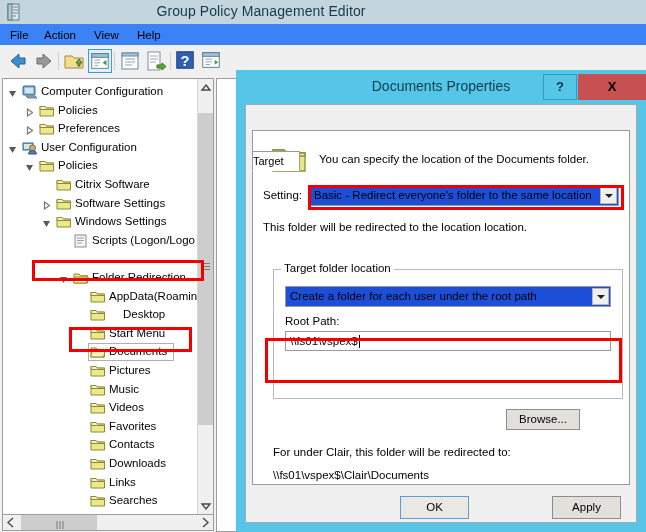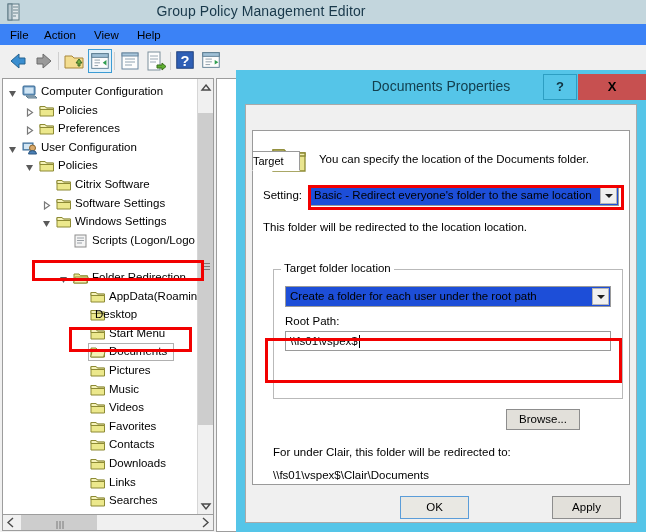--- a/index.html
+++ b/index.html
@@ -384,21 +384,21 @@
               <path d="M1 2.5 h5 l1.5 1.6 h7 v7.9 h-13.5 z" fill="#ece88c" stroke="#8d8a34"></path>
               <path d="M1 2.5 h5 l1.5 1.6 h7 v1.4 h-13.5 z" fill="#f5f2bb" stroke="#8d8a34"></path>
             </svg></span>
           <span class="lbl" style="left: 106px;">AppData(Roamin</span>
         </div>
         <div class="trow" style="top: 227.2px; width: 196px;">
           <span class="ico" style="left: 87px;"><svg width="16" height="14" viewBox="0 0 16 14">
               <path d="M1 2.5 h5 l1.5 1.6 h7 v7.9 h-13.5 z" fill="#ece88c" stroke="#8d8a34"></path>
               <path d="M1 2.5 h5 l1.5 1.6 h7 v1.4 h-13.5 z" fill="#f5f2bb" stroke="#8d8a34"></path>
             </svg></span>
-          <span class="lbl" style="left: 92px;">Desktop</span>
+          <span class="lbl" style="left: 120px;">Desktop</span>
         </div>
         <div class="trow" style="top: 245.8px; width: 196px;">
           <span class="ico" style="left: 87px;"><svg width="16" height="14" viewBox="0 0 16 14">
               <path d="M1 2.5 h5 l1.5 1.6 h7 v7.9 h-13.5 z" fill="#ece88c" stroke="#8d8a34"></path>
               <path d="M1 2.5 h5 l1.5 1.6 h7 v1.4 h-13.5 z" fill="#f5f2bb" stroke="#8d8a34"></path>
             </svg></span>
           <span class="lbl" style="left: 106px;">Start Menu</span>
         </div>
         <div class="trow" style="top: 264.4px; width: 196px;">
           <span class="selbox" style="left: 85px; width: 86px;"></span>

